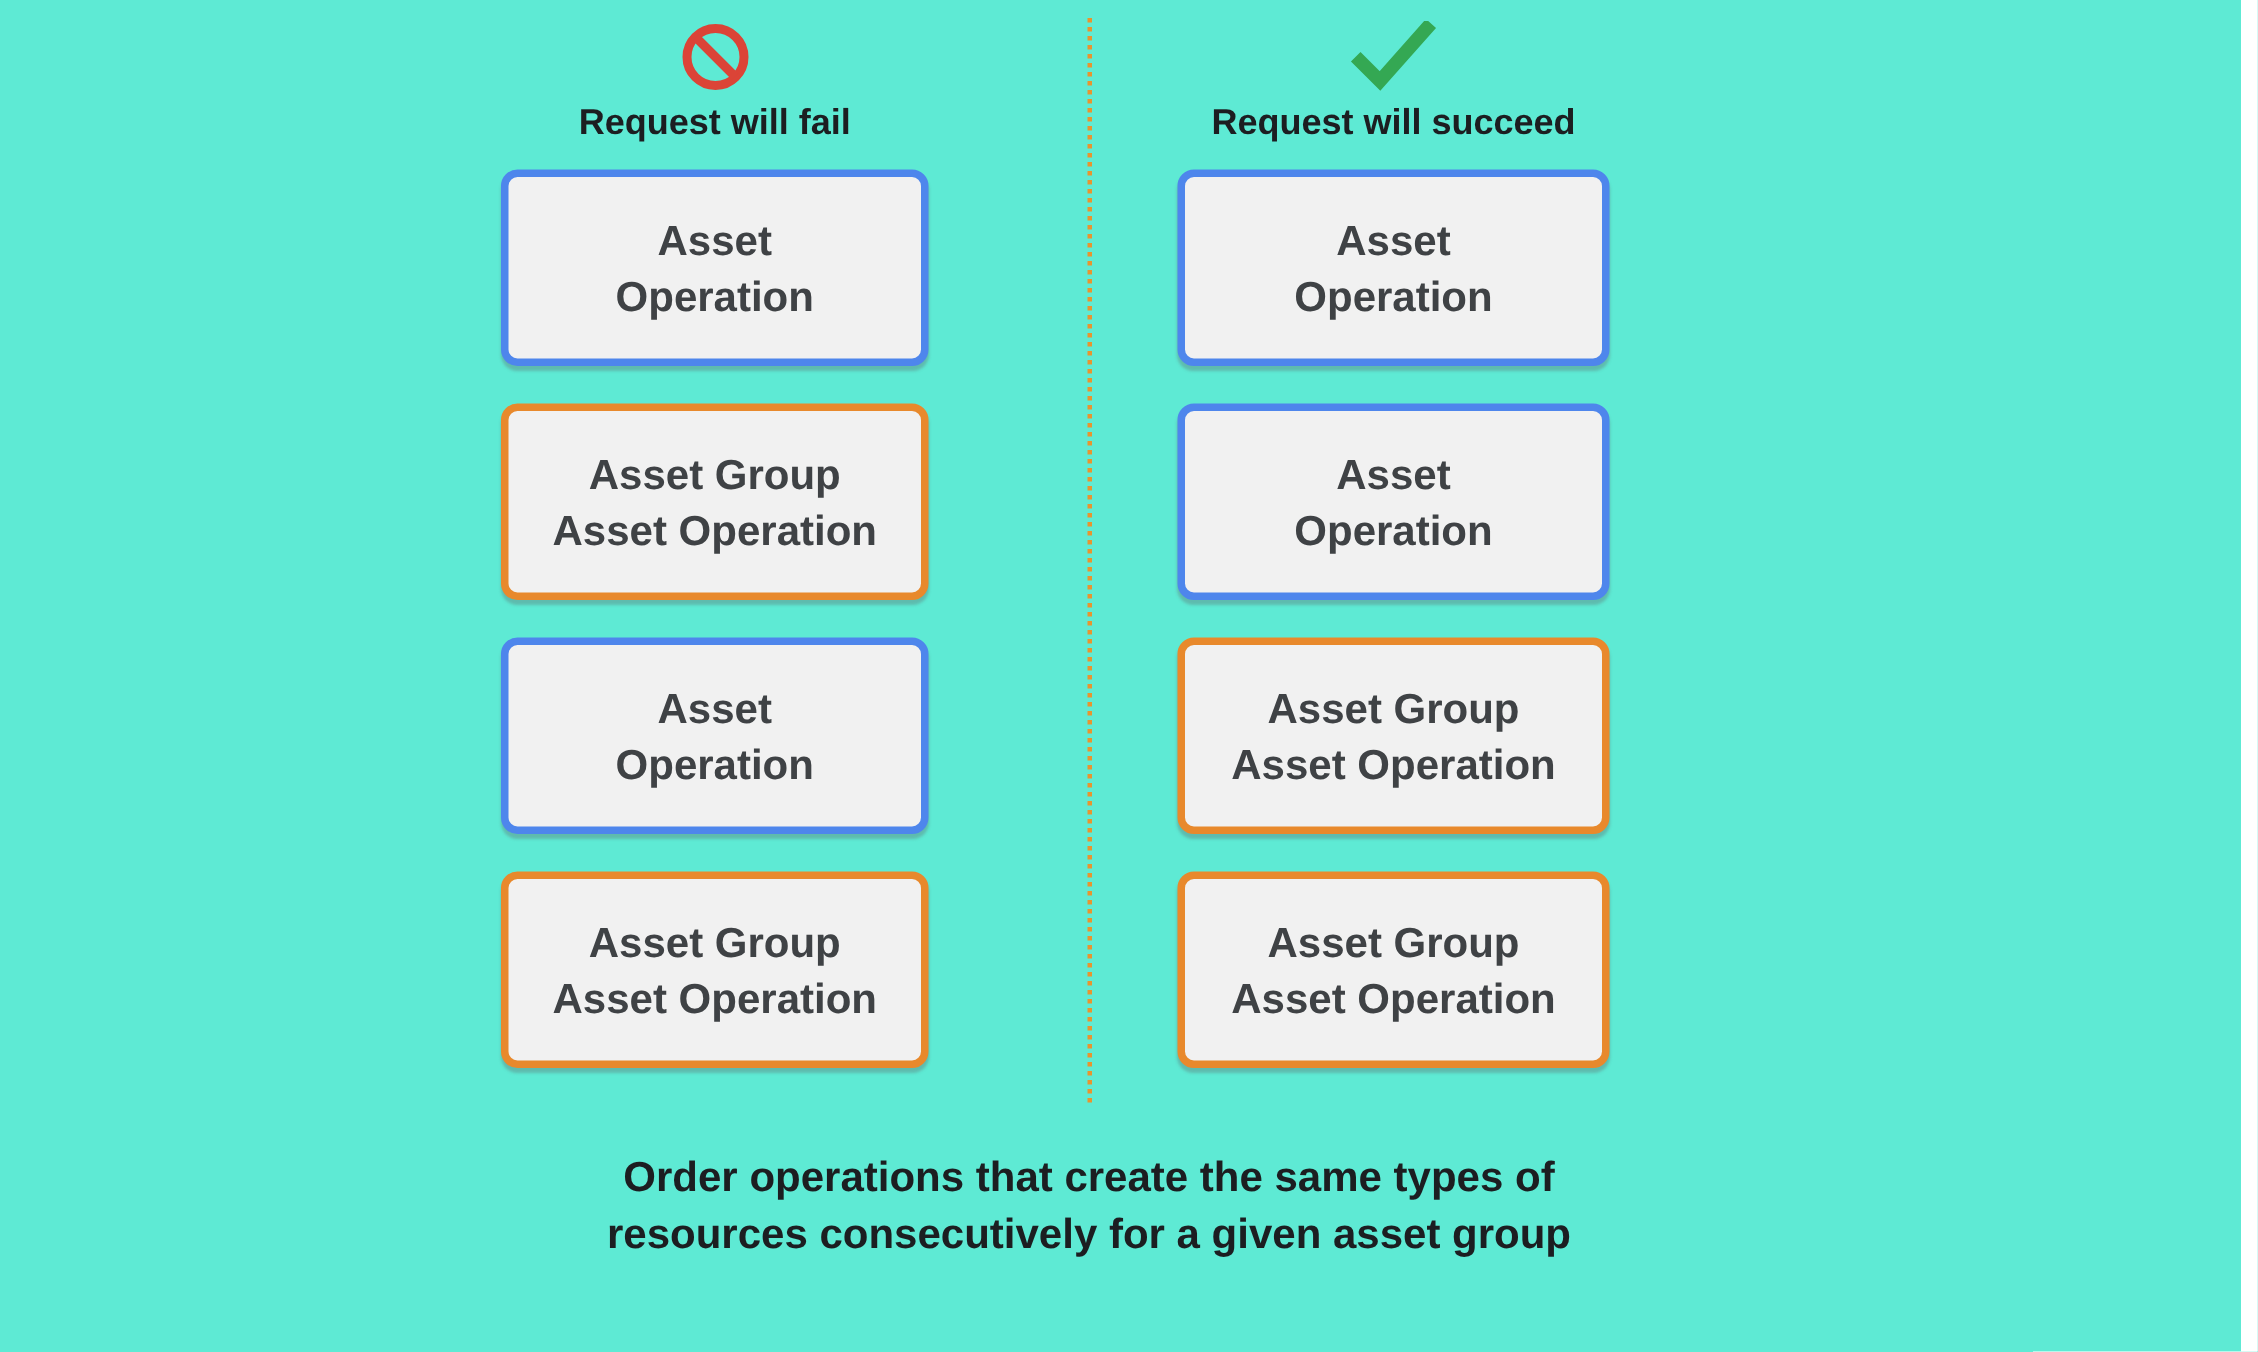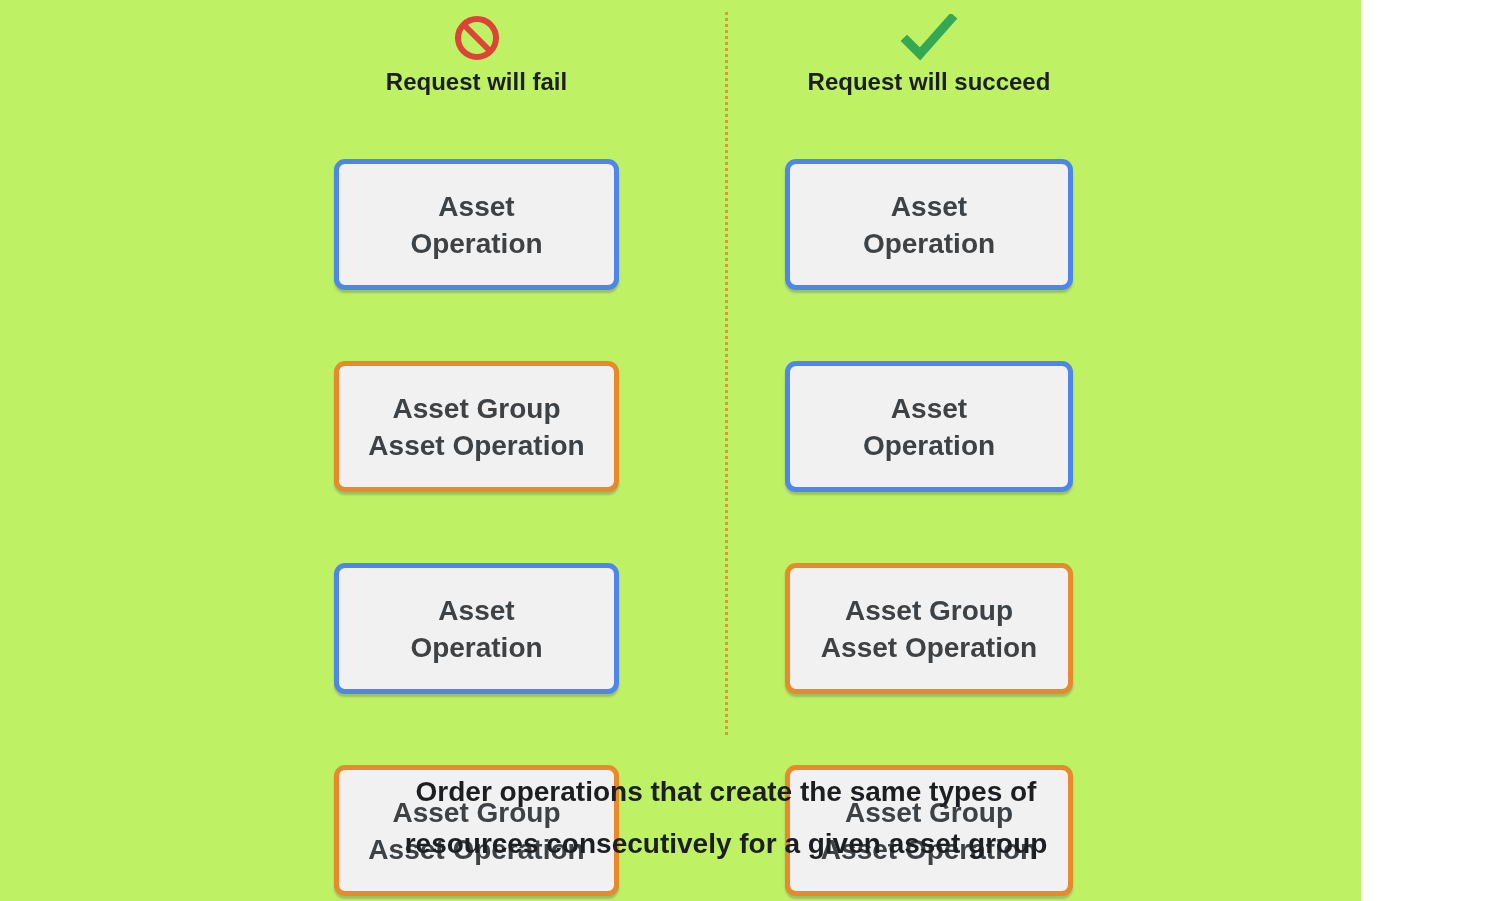--- a/index.html
+++ b/index.html
@@ -3,23 +3,23 @@
 <meta charset="utf-8">
 <style>
   html, body {
     margin: 0;
     padding: 0;
     background: #ffffff;
     font-family: "Liberation Sans", "DejaVu Sans", sans-serif;
   }
   .stage {
     position: relative;
-    width: 1361px;
+    width: 1494px;
     height: 901px;
-    background: #bef264;
+    background: #5eead4;
     overflow: hidden;
   }
   .column {
     position: absolute;
     top: 12px;
     display: flex;
     flex-direction: column;
     align-items: center;
   }
   .column-fail { left: 334px; width: 285px; }
@@ -51,39 +51,38 @@
     display: flex;
     align-items: center;
     justify-content: center;
     text-align: center;
     font-size: 28px;
     font-weight: 700;
     line-height: 37px;
     color: #3f4245;
     white-space: pre-line;
     box-shadow: 0 3px 2px rgba(95, 99, 104, 0.35);
-    margin-top: 46px;
   }
   .divider {
     position: absolute;
     left: 725px;
     top: 12px;
     height: 723px;
     width: 0;
     border-left: 3px dotted #e8942f;
   }
   .caption {
     position: absolute;
     top: 766px;
     left: 0;
     width: 1452px;
     text-align: center;
     font-size: 28px;
     font-weight: 700;
-    line-height: 52px;
+    line-height: 38px;
     color: #1c1e21;
     white-space: pre-line;
   }
   svg { display: block; }
 </style>
 </head>
 <body>
 
 <div class="stage">
 

